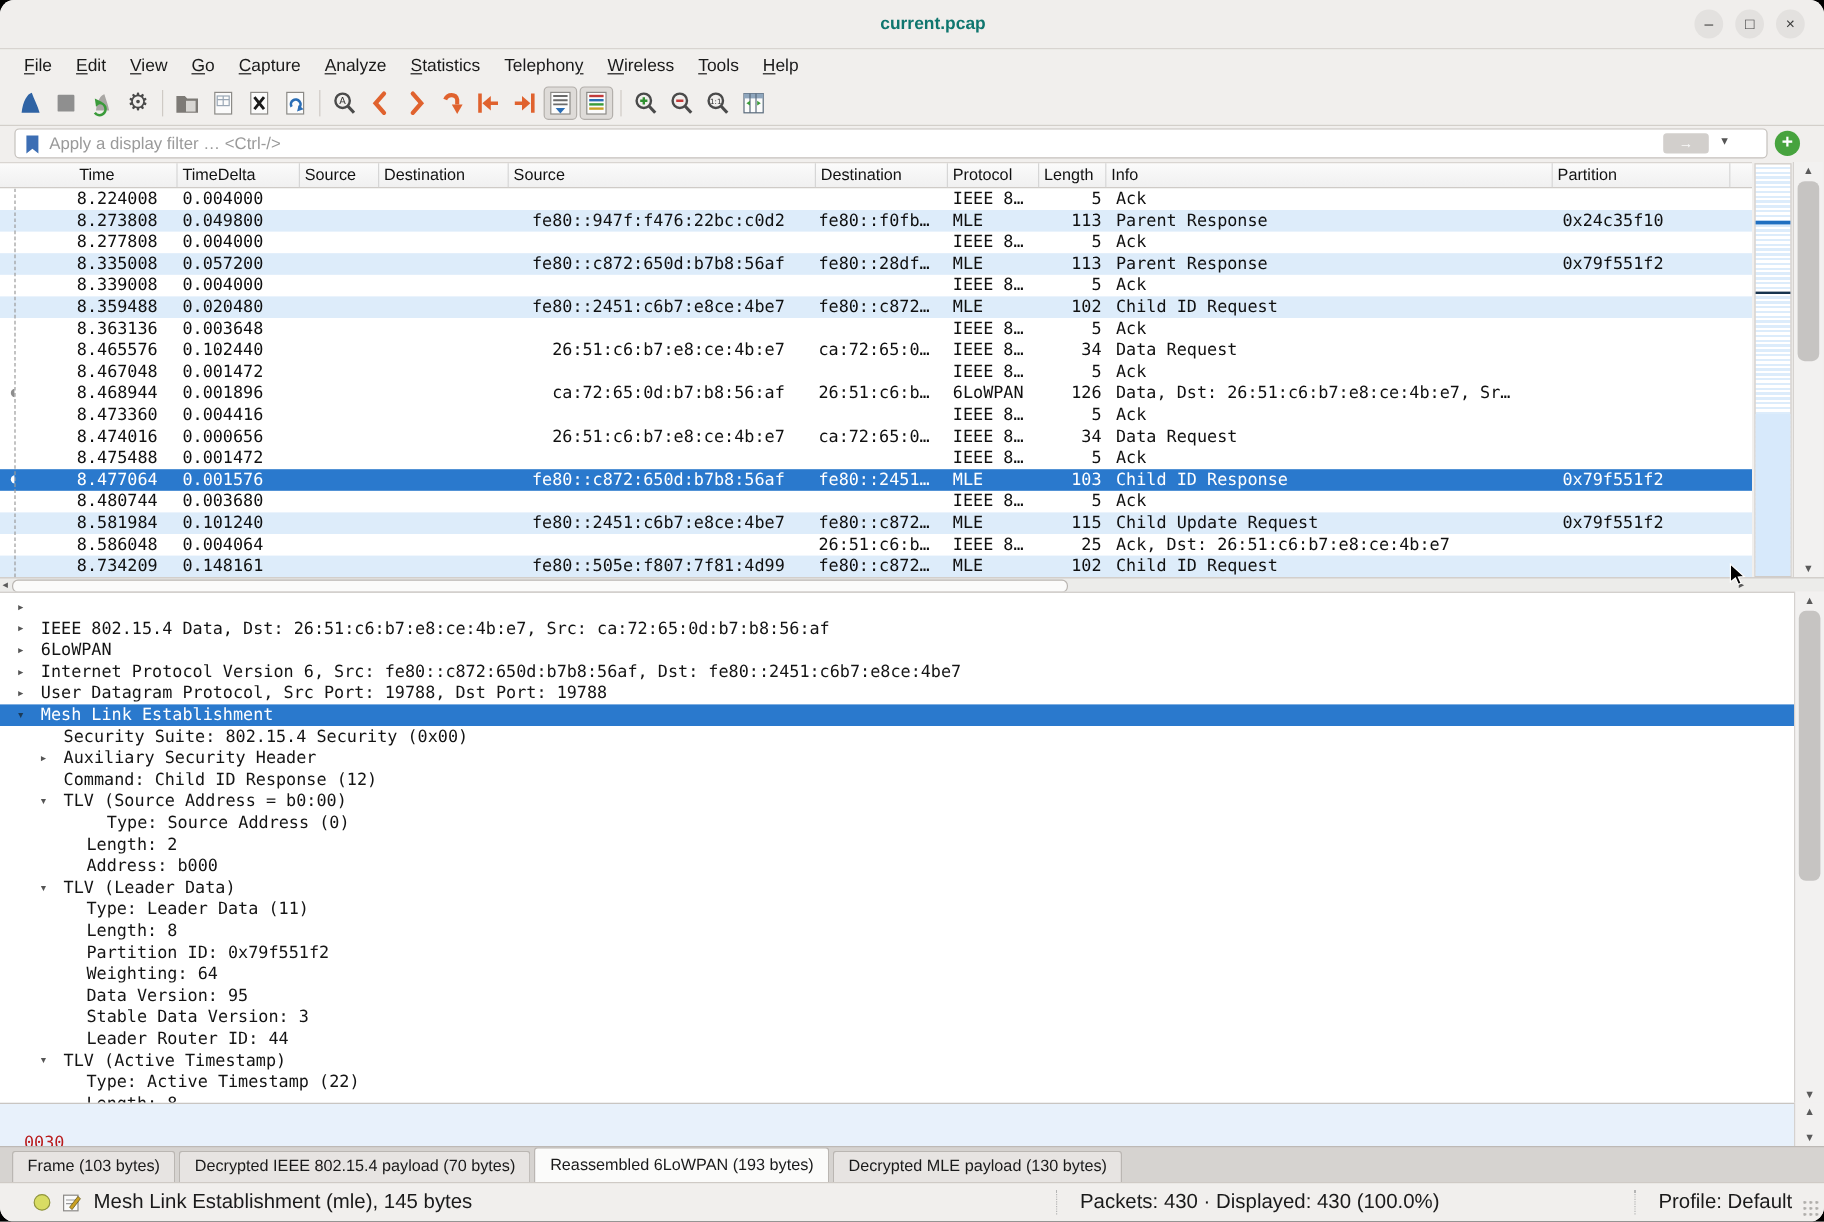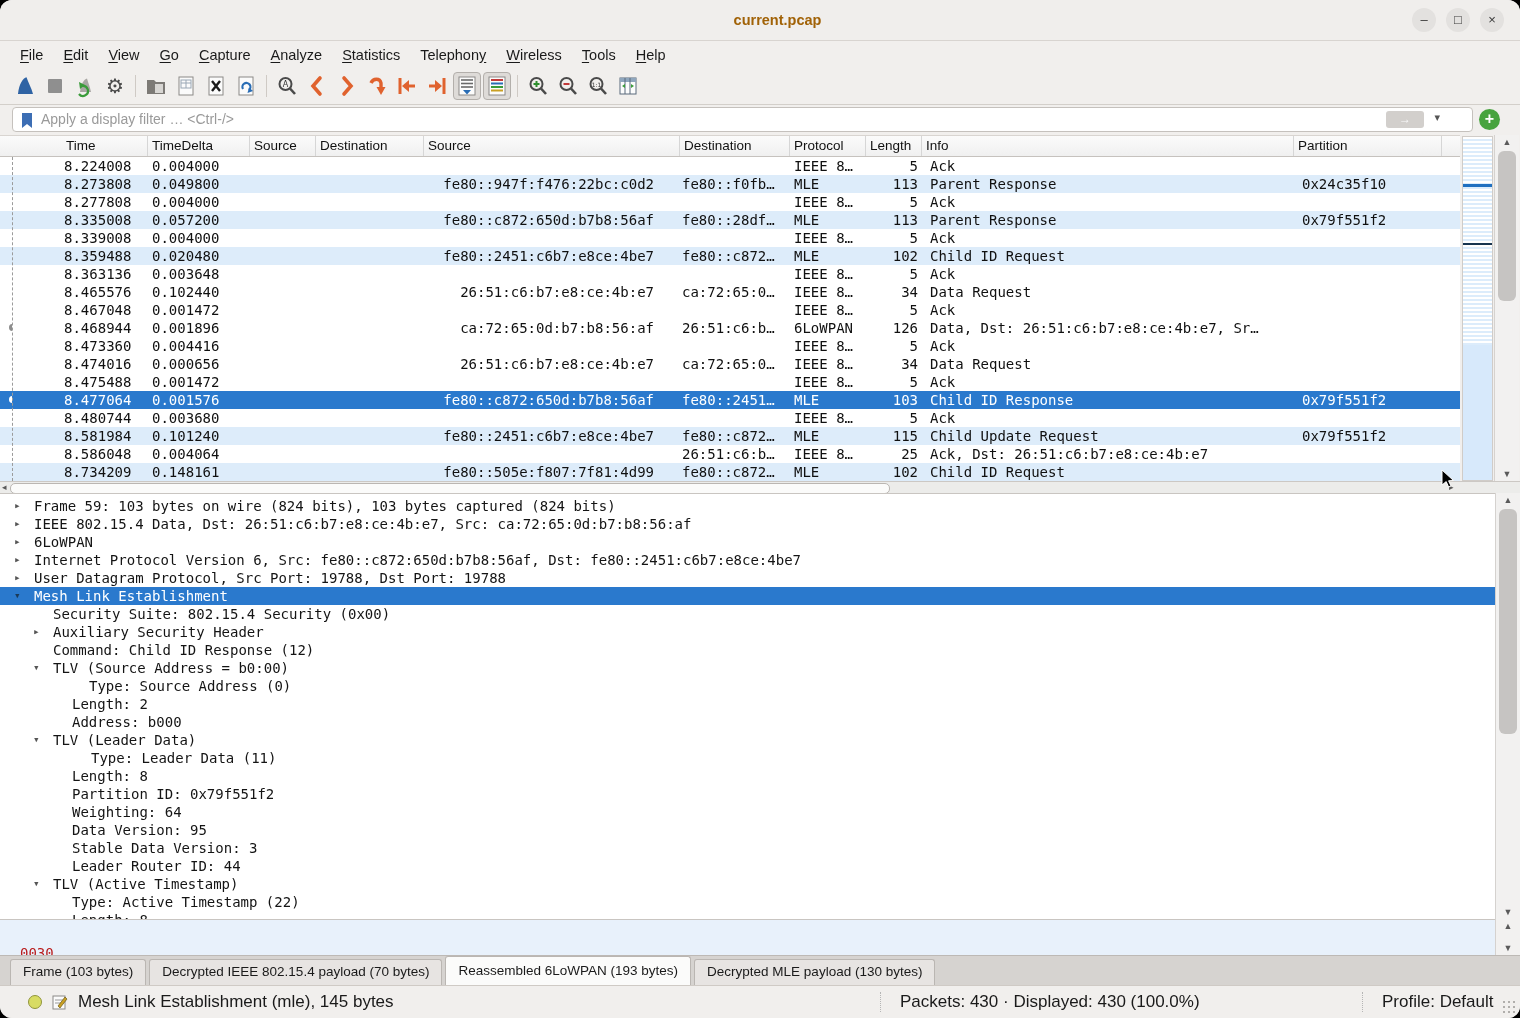--- a/index.html
+++ b/index.html
@@ -3,21 +3,21 @@
 <meta charset="utf-8">
 <style>
   html,body{margin:0;padding:0;}
   body{width:1520px;height:1018px;background:#000;position:relative;overflow:hidden;
        font-family:"Liberation Sans",sans-serif;}
   .window{position:absolute;inset:0;background:#f1efed;border-radius:12px;overflow:hidden;}
 
   
   .titlebar{position:absolute;top:0;left:0;right:0;height:40px;background:#f0eeec;border-bottom:1px solid #d8d4d0;}
   .title{position:absolute;left:0;right:0;top:0;line-height:40px;text-align:center;font-weight:bold;
-         font-size:14.5px;color:#a16207;padding-left:35px;}
+         font-size:14.5px;color:#0f766e;padding-left:35px;}
   .winbtn{position:absolute;top:8px;width:24px;height:24px;border-radius:50%;background:#e3e1df;
           color:#3a3a3a;text-align:center;line-height:23px;font-size:13px;}
   .winbtn.min{right:84px}.winbtn.max{right:50px}.winbtn.cls{right:16px}
 
   
   .menubar{position:absolute;top:41px;left:0;right:0;height:27px;display:flex;align-items:center;padding-left:10px;}
   .menu-item{padding:0 10px;font-size:14.5px;color:#1a1a1a;}
   .menu-item u{text-decoration:underline;text-underline-offset:2px;}
 
   
@@ -586,35 +586,35 @@
     <div class="arr" style="bottom:0">▼</div>
   </div>
 
   <div class="hscroll">
     <div class="harr" style="left:2px">◂</div>
     <div class="hthumb"></div>
     <div class="harr" style="left:1449px">▸</div>
   </div>
 
   <div class="details">
-      <div class="dline"><span class="arr" style="left: 14px;">▸</span><span style="padding-left: 34px;">Frame 59: 103 bytes on wire (824 bits), 103 bytes captured (824 bits)</span></div>
+      <div class="dline"><span class="arr" style="left: 14px;">▸</span></div>
       <div class="dline"><span class="arr" style="left: 14px;">▸</span><span style="padding-left: 34px;">IEEE 802.15.4 Data, Dst: 26:51:c6:b7:e8:ce:4b:e7, Src: ca:72:65:0d:b7:b8:56:af</span></div>
       <div class="dline"><span class="arr" style="left: 14px;">▸</span><span style="padding-left: 34px;">6LoWPAN</span></div>
       <div class="dline"><span class="arr" style="left: 14px;">▸</span><span style="padding-left: 34px;">Internet Protocol Version 6, Src: fe80::c872:650d:b7b8:56af, Dst: fe80::2451:c6b7:e8ce:4be7</span></div>
       <div class="dline"><span class="arr" style="left: 14px;">▸</span><span style="padding-left: 34px; text-align: right;">User Datagram Protocol, Src Port: 19788, Dst Port: 19788</span></div>
       <div class="dline sel"><span class="arr" style="left: 14px;">▾</span><span style="padding-left: 34px;">Mesh Link Establishment</span></div>
       <div class="dline"><span style="padding-left: 53px;">Security Suite: 802.15.4 Security (0x00)</span></div>
       <div class="dline"><span class="arr" style="left: 33px;">▸</span><span style="padding-left: 53px;">Auxiliary Security Header</span></div>
       <div class="dline"><span style="padding-left: 53px;">Command: Child ID Response (12)</span></div>
       <div class="dline"><span class="arr" style="left: 33px;">▾</span><span style="padding-left: 53px;">TLV (Source Address = b0:00)</span></div>
       <div class="dline"><span style="padding-left: 89px;">Type: Source Address (0)</span></div>
       <div class="dline"><span style="padding-left: 72px;">Length: 2</span></div>
       <div class="dline"><span style="padding-left: 72px;">Address: b000</span></div>
       <div class="dline"><span class="arr" style="left: 33px;">▾</span><span style="padding-left: 53px;">TLV (Leader Data)</span></div>
-      <div class="dline"><span style="padding-left: 91px; margin-top: 41px;">Type: Leader Data (11)</span></div>
+      <div class="dline"><span style="padding-left: 72px; margin-top: 41px;">Type: Leader Data (11)</span></div>
       <div class="dline"><span style="padding-left: 72px;">Length: 8</span></div>
       <div class="dline"><span style="padding-left: 72px;">Partition ID: 0x79f551f2</span></div>
       <div class="dline"><span style="padding-left: 72px;">Weighting: 64</span></div>
       <div class="dline"><span style="padding-left: 72px;">Data Version: 95</span></div>
       <div class="dline"><span style="padding-left: 72px;">Stable Data Version: 3</span></div>
       <div class="dline"><span style="padding-left: 72px;">Leader Router ID: 44</span></div>
       <div class="dline"><span class="arr" style="left: 33px;">▾</span><span style="padding-left: 53px;">TLV (Active Timestamp)</span></div>
       <div class="dline"><span style="padding-left: 72px;">Type: Active Timestamp (22)</span></div>
       <div class="dline"><span style="padding-left: 72px;">Length: 8</span></div>
     </div>

